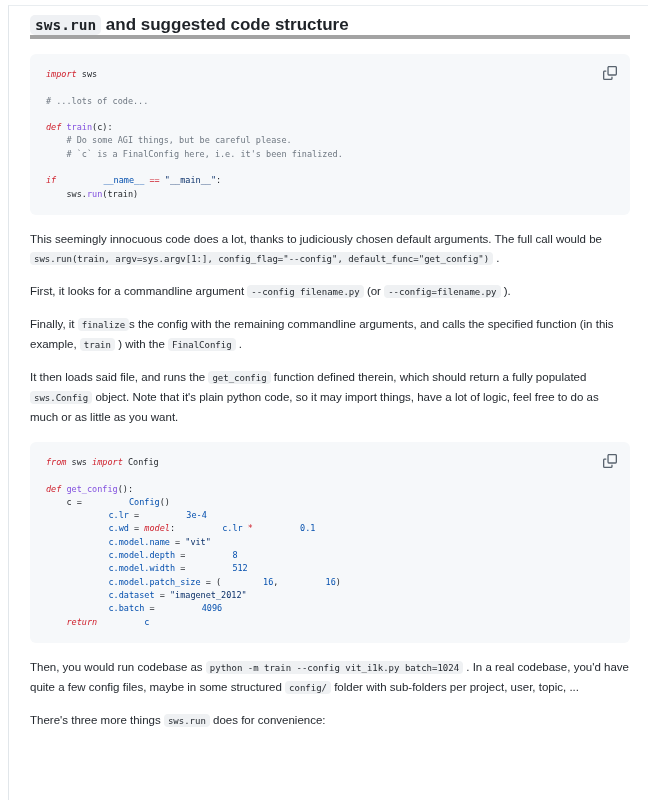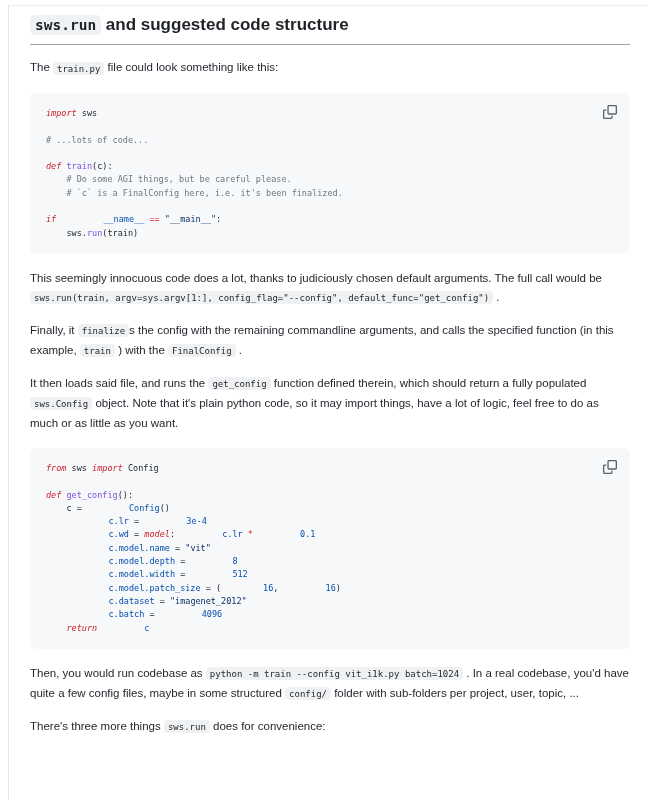--- a/index.html
+++ b/index.html
@@ -13,22 +13,21 @@
     border-top: 1px solid #e9edf0;
     padding: 9px 18px 0 21px;
     min-height: 795px;
     width: 640px;
   }
 
   h2.article-title {
     font-size: 17px;
     font-weight: 700;
     color: #1f2328;
-    padding-bottom: 9px;
-    border-bottom: 1px solid #a3a3a3;
+    border-bottom: 4px solid #a3a3a3;
     margin-bottom: 12px;
   }
   h2.article-title code {
     font-family: "DejaVu Sans Mono", "Liberation Mono", monospace;
     font-size: 14.5px;
     font-weight: 700;
     background: #eff1f4;
     border-radius: 5px;
     padding: 2px 5px;
   }
@@ -88,41 +87,41 @@
   .tok-s { color: #0a3069; }   
   .tok-c { color: #6e7781; }   
   .tok-p { color: #1f2328; }
 </style>
 </head>
 <body>
 
 <main class="page-frame">
   <h2 class="article-title"><code>sws.run</code><span> and suggested code structure</span></h2>
   <div id="content">
-      <p class="md-p"><span>The </span><code class="inline-code">train.py</code><span> file could look something like this:</span></p>
       <div class="highlight">
         <button class="copy-btn">
     <svg viewBox="0 0 16 16" aria-hidden="true">
       <path d="M0 6.75C0 5.784.784 5 1.75 5h1.5a.75.75 0 0 1 0 1.5h-1.5a.25.25 0 0 0-.25.25v7.5c0 .138.112.25.25.25h7.5a.25.25 0 0 0 .25-.25v-1.5a.75.75 0 0 1 1.5 0v1.5A1.75 1.75 0 0 1 9.25 16h-7.5A1.75 1.75 0 0 1 0 14.25Z"></path>
       <path d="M5 1.75C5 .784 5.784 0 6.75 0h7.5C15.216 0 16 .784 16 1.75v7.5A1.75 1.75 0 0 1 14.25 11h-7.5A1.75 1.75 0 0 1 5 9.25Zm1.75-.25a.25.25 0 0 0-.25.25v7.5c0 .138.112.25.25.25h7.5a.25.25 0 0 0 .25-.25v-7.5a.25.25 0 0 0-.25-.25Z"></path>
     </svg>
   </button>
         <pre><code><span class="tok-k">import</span><span class="tok-p"> sws</span>
 
 <span class="tok-c"># ...lots of code...</span>
 
 <span class="tok-k">def</span><span class="tok-p"> </span><span class="tok-f">train</span><span class="tok-p">(c):</span>
 <span class="tok-c">    # Do some AGI things, but be careful please.</span>
 <span class="tok-c">    # `c` is a FinalConfig here, i.e. it's been finalized.</span>
 
 <span class="tok-k">if</span><span class="tok-p"> </span><span class="tok-v">__name__</span><span class="tok-p"> </span><span class="tok-k">==</span><span class="tok-p"> </span><span class="tok-s">"__main__"</span><span class="tok-p">:</span>
 <span class="tok-p">    sws.</span><span class="tok-f">run</span><span class="tok-p">(train)</span>
 </code></pre>
       </div>
       <p class="md-p"><span>This seemingly innocuous code does a lot, thanks to judiciously chosen default arguments. The full call would be </span><code class="inline-code">sws.run(train, argv=sys.argv[1:], config_flag="--config", default_func="get_config")</code><span> .</span></p>
+      <p class="md-p"><span>First, it looks for a commandline argument </span><code class="inline-code">--config filename.py</code><span> (or </span><code class="inline-code">--config=filename.py</code><span> ).</span></p>
       <p class="md-p"><span>Finally, it </span><code class="inline-code">finalize</code><span>s the config with the remaining commandline arguments, and calls the specified function (in this example, </span><code class="inline-code">train</code><span> ) with the </span><code class="inline-code">FinalConfig</code><span> .</span></p>
       <p class="md-p"><span>It then loads said file, and runs the </span><code class="inline-code">get_config</code><span> function defined therein, which should return a fully populated </span><code class="inline-code">sws.Config</code><span> object. Note that it's plain python code, so it may import things, have a lot of logic, feel free to do as much or as little as you want.</span></p>
       <div class="highlight">
         <button class="copy-btn">
     <svg viewBox="0 0 16 16" aria-hidden="true">
       <path d="M0 6.75C0 5.784.784 5 1.75 5h1.5a.75.75 0 0 1 0 1.5h-1.5a.25.25 0 0 0-.25.25v7.5c0 .138.112.25.25.25h7.5a.25.25 0 0 0 .25-.25v-1.5a.75.75 0 0 1 1.5 0v1.5A1.75 1.75 0 0 1 9.25 16h-7.5A1.75 1.75 0 0 1 0 14.25Z"></path>
       <path d="M5 1.75C5 .784 5.784 0 6.75 0h7.5C15.216 0 16 .784 16 1.75v7.5A1.75 1.75 0 0 1 14.25 11h-7.5A1.75 1.75 0 0 1 5 9.25Zm1.75-.25a.25.25 0 0 0-.25.25v7.5c0 .138.112.25.25.25h7.5a.25.25 0 0 0 .25-.25v-7.5a.25.25 0 0 0-.25-.25Z"></path>
     </svg>
   </button>
         <pre><code><span class="tok-k">from</span><span class="tok-p"> sws </span><span class="tok-k">import</span><span class="tok-p"> Config</span>

